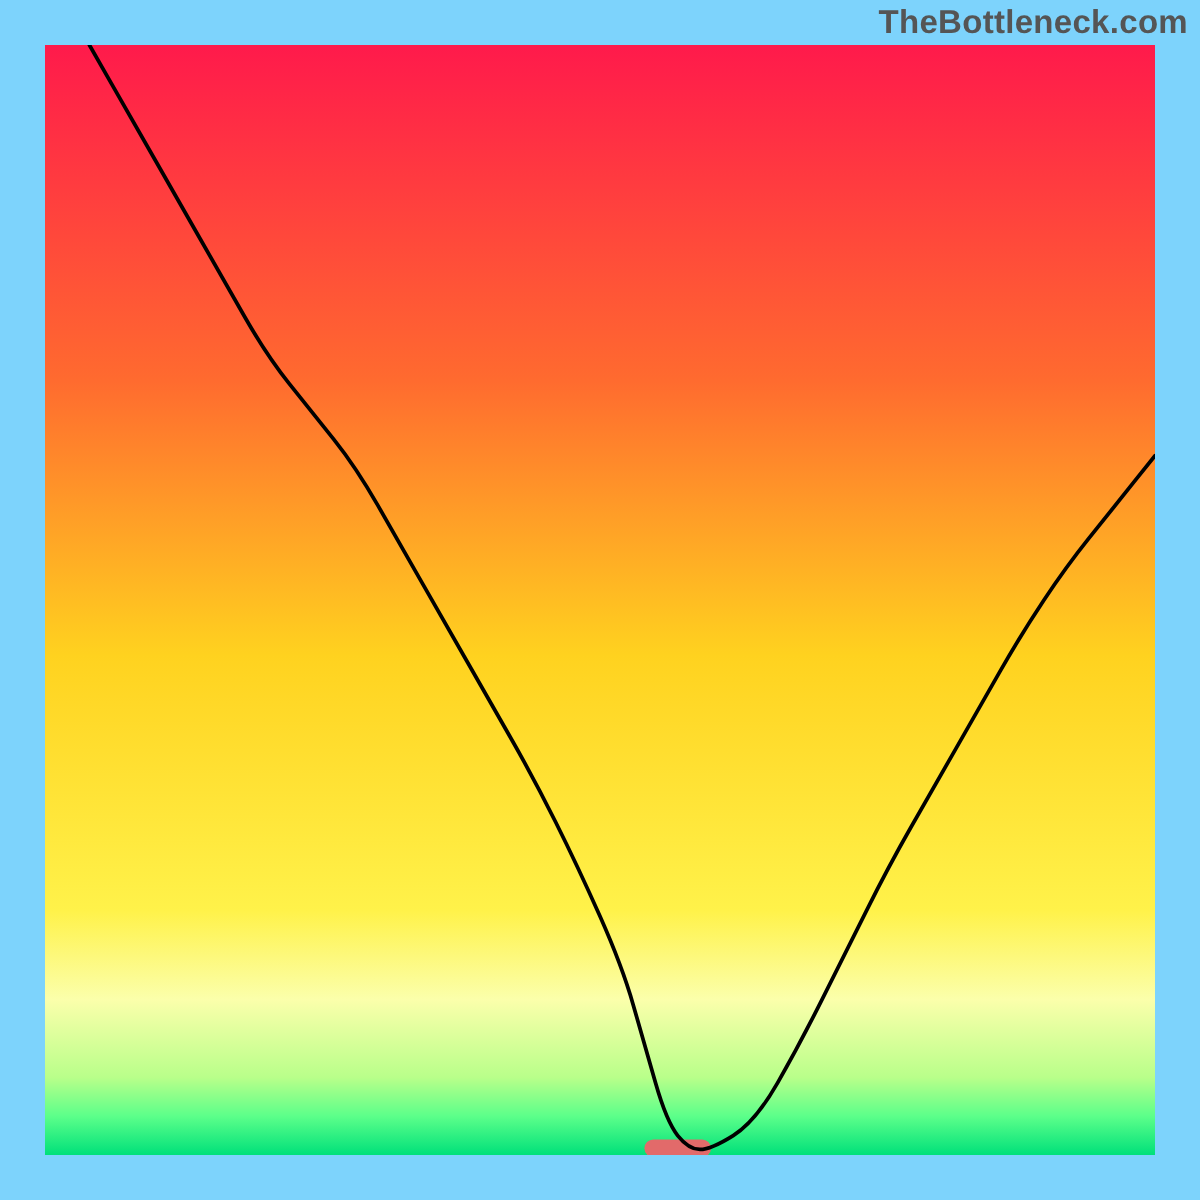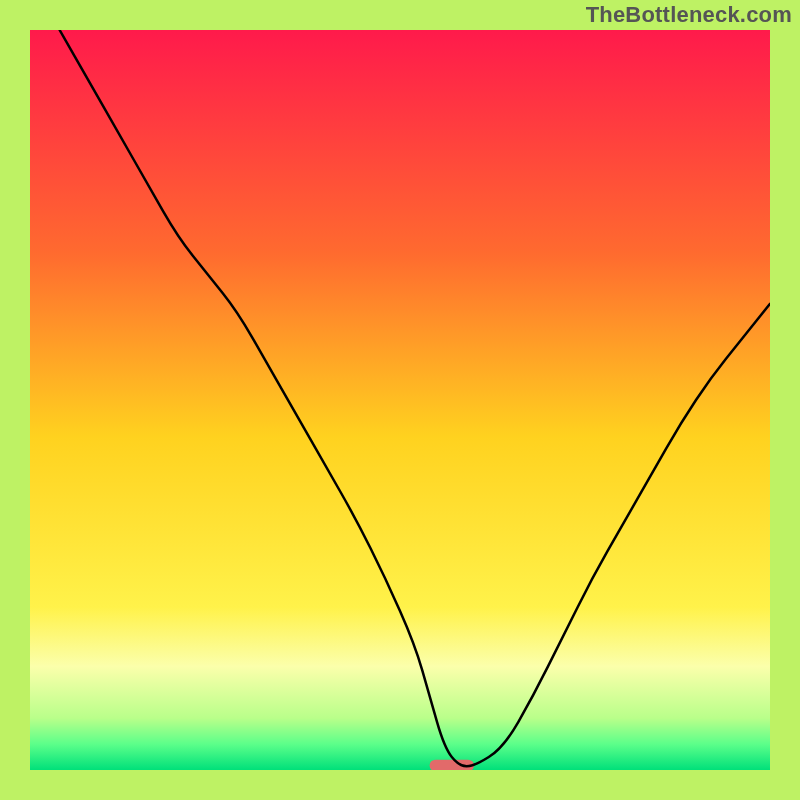--- a/index.html
+++ b/index.html
@@ -8,21 +8,21 @@
     width: 800px;
     height: 800px;
     background: #000;
     overflow: hidden;
     font-family: Arial, Helvetica, sans-serif;
   }
   .frame {
     position: relative;
     width: 800px;
     height: 800px;
-    background: #bef264;
+    background: #7dd3fc;
   }
   .watermark {
     position: absolute;
     top: 2px;
     right: 8px;
     color: #555;
     font-size: 22px;
     font-weight: 600;
     letter-spacing: 0.2px;
     user-select: none;

